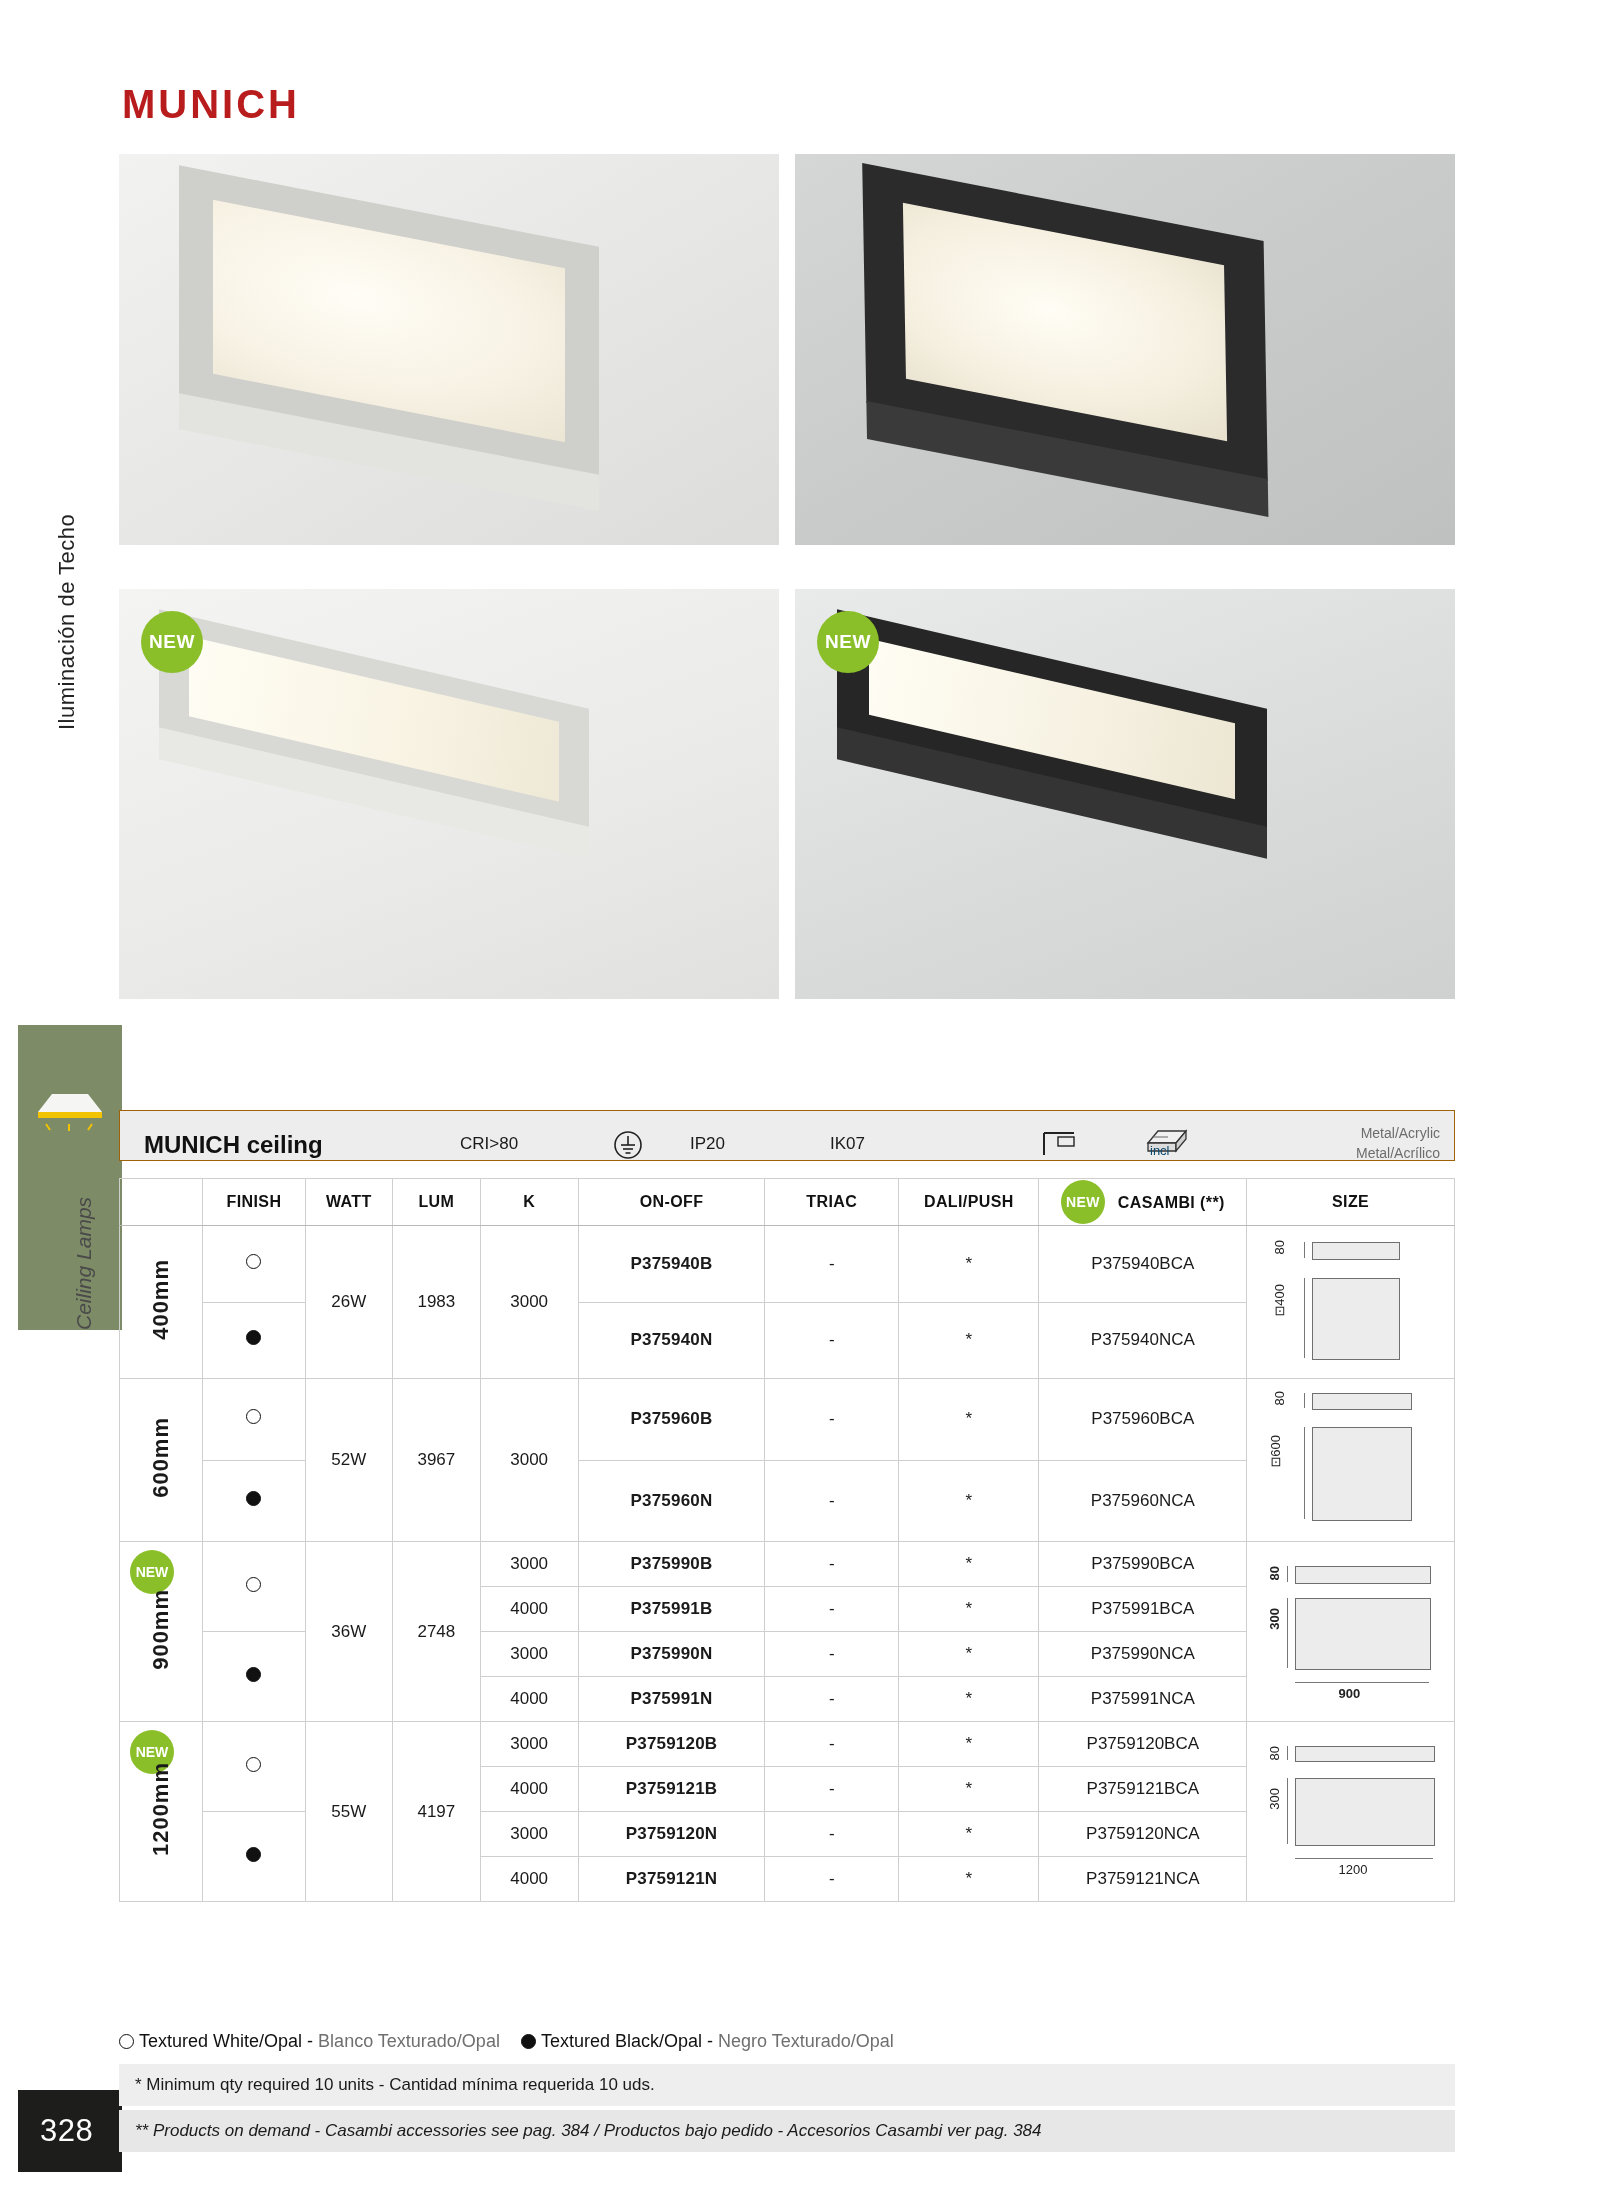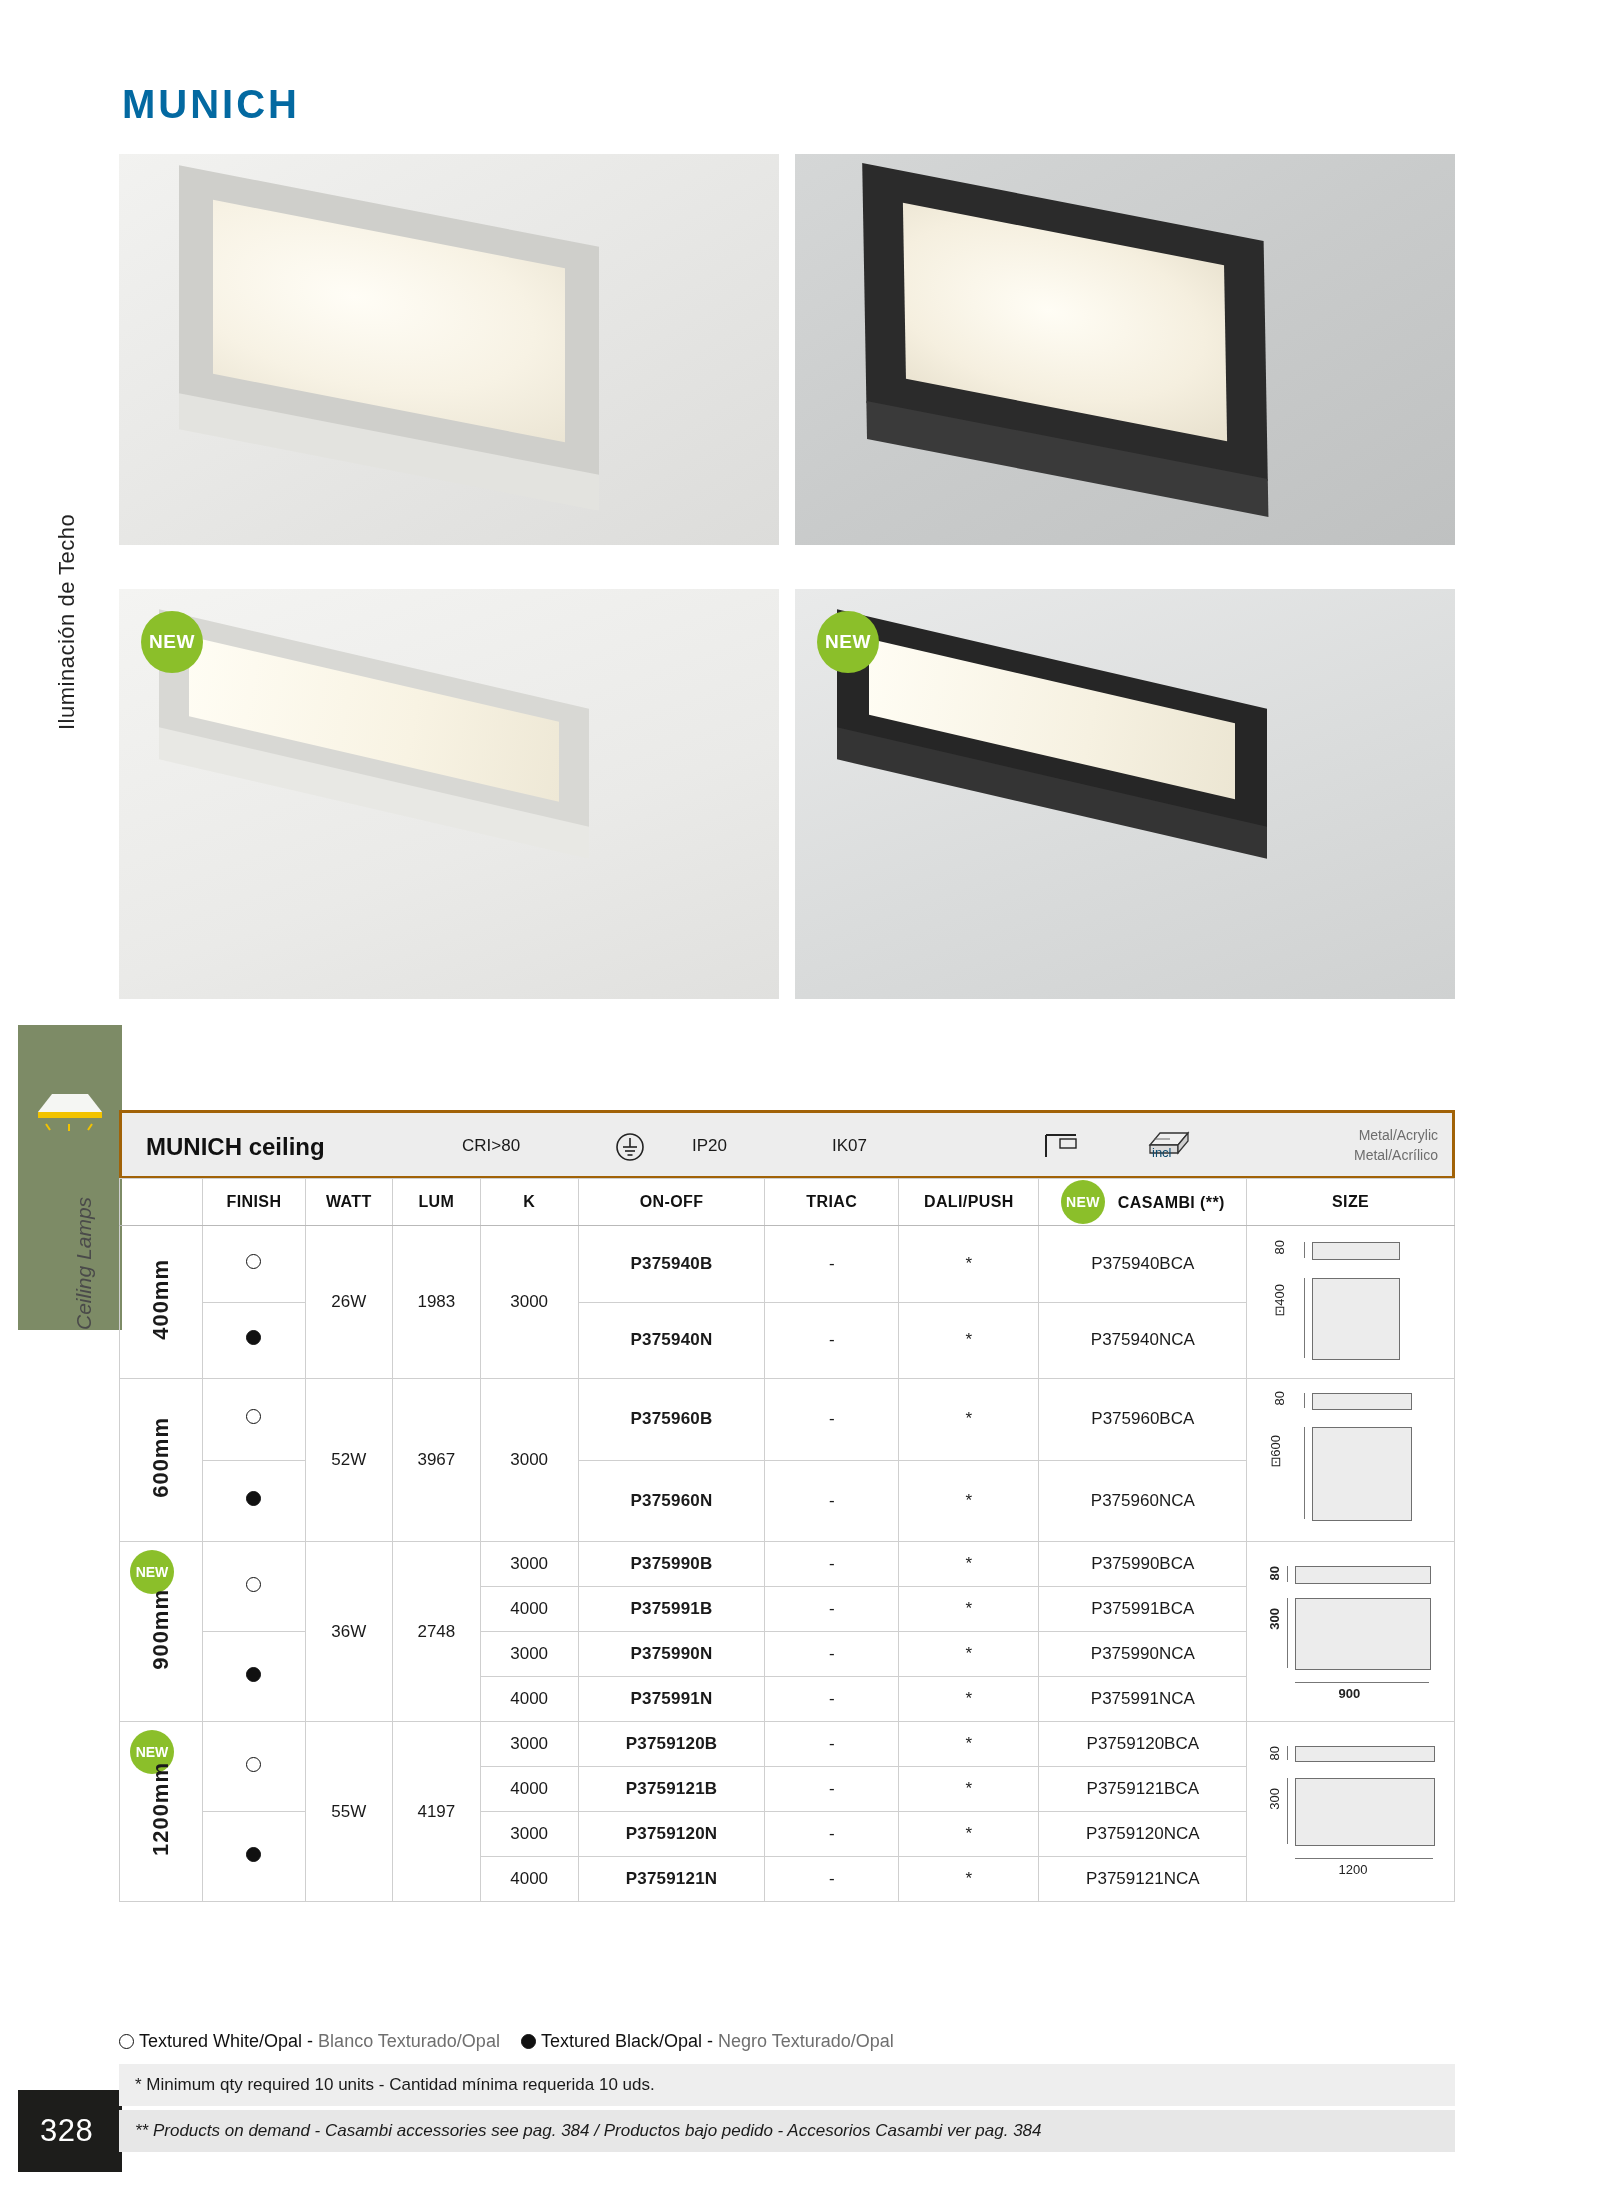--- a/index.html
+++ b/index.html
@@ -79,21 +79,21 @@
   }
 
   
   .page-title {
     position: absolute;
     left: 122px;
     top: 82px;
     font-size: 40px;
     font-weight: bold;
     letter-spacing: 3px;
-    color: #0369a1;
+    color: #b91c1c;
   }
 
   
   .photo {
     position: absolute;
     overflow: hidden;
   }
   .photo-1 { left: 119px; top: 154px; width: 660px; height: 391px; }
   .photo-2 { left: 795px; top: 154px; width: 660px; height: 391px; }
   .photo-3 { left: 119px; top: 589px; width: 660px; height: 410px; }
@@ -198,23 +198,23 @@
     align-items: center;
     justify-content: center;
   }
 
   
   .spec-header {
     position: absolute;
     left: 119px;
     top: 1110px;
     width: 1336px;
-    height: 69px;
+    height: 51px;
     background: #ededed;
-    border: 3px solid #a16207;
+    border: 1px solid #a16207;
     box-sizing: border-box;
   }
   .spec-title {
     position: absolute;
     left: 24px; top: 20px;
     font-size: 24px;
     font-weight: bold;
     color: #111;
   }
   .spec-item {

